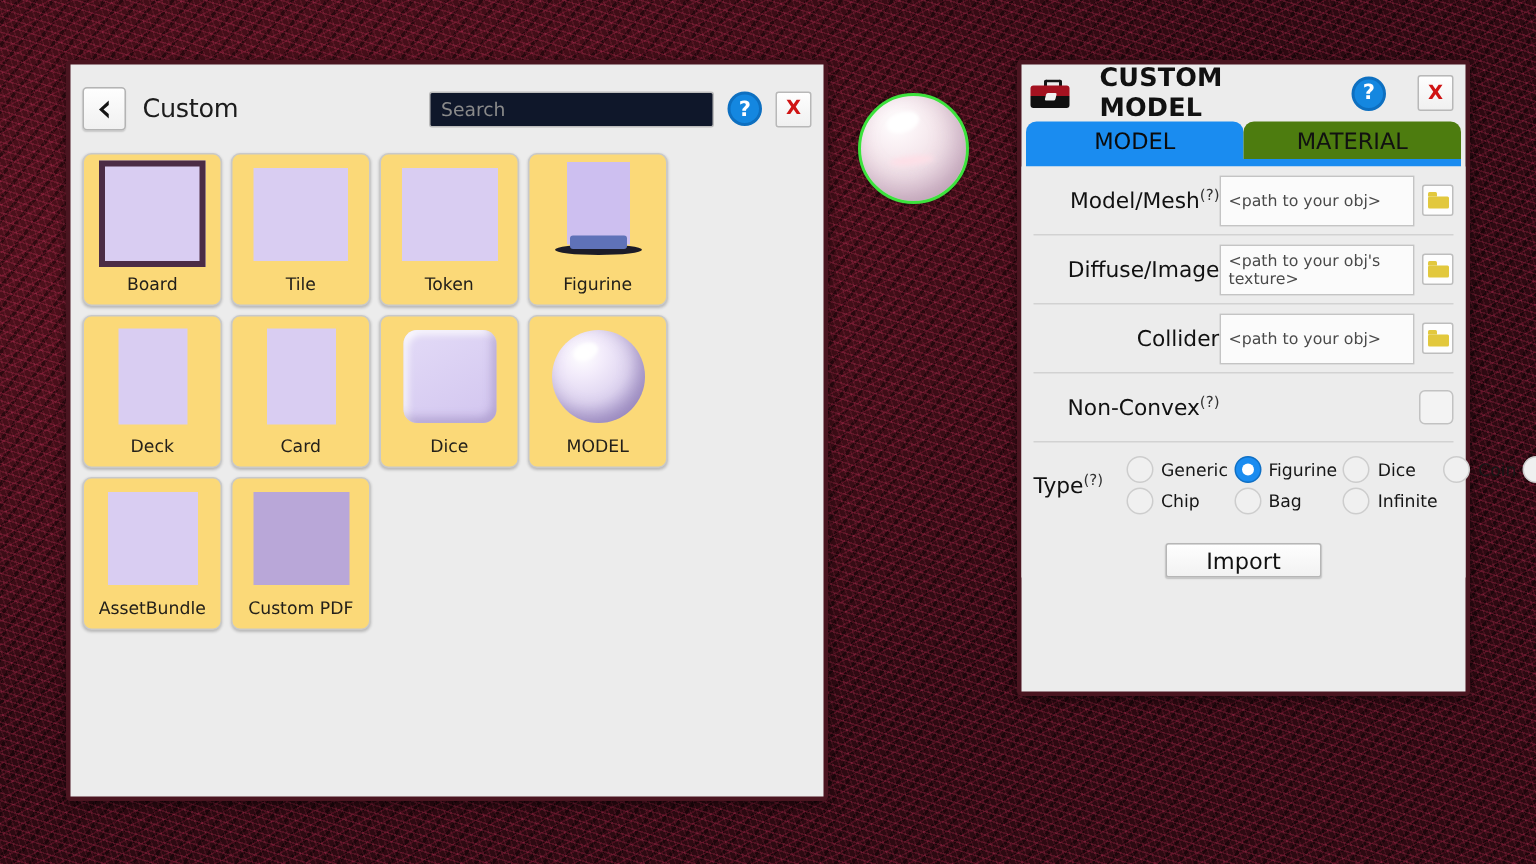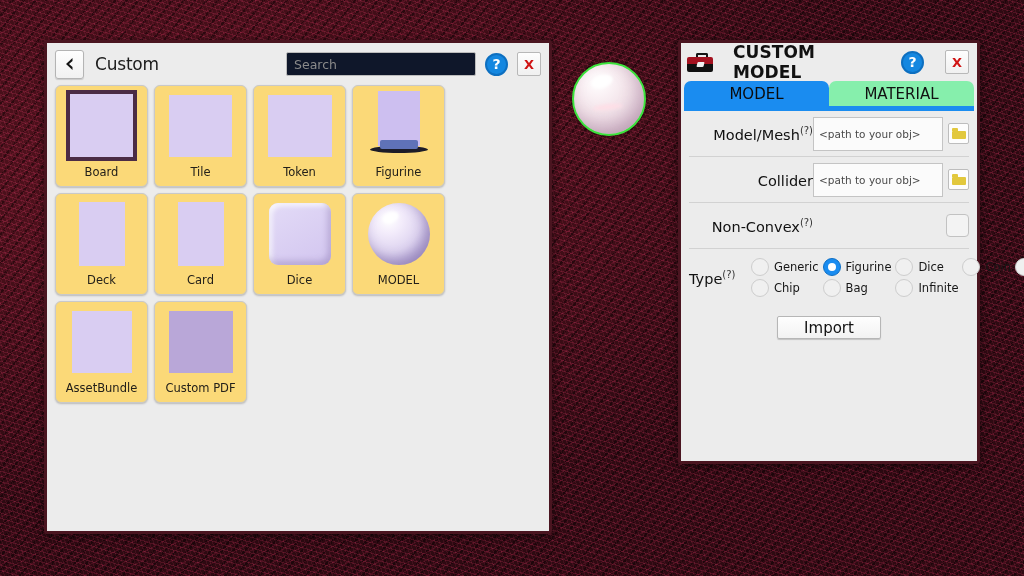--- a/index.html
+++ b/index.html
@@ -38,21 +38,21 @@
   }
 
   
   #custom-panel {
     left: 44px;
     top: 40px;
     width: 508px;
     height: 494px;
   }
   .cp-header {
-    height: 42px;
+    height: 59px;
     display: flex;
     align-items: center;
     padding: 0 8px;
     box-sizing: border-box;
   }
   .back-btn {
     width: 27px;
     height: 27px;
     background: linear-gradient(#fefefe, #f1f1f1);
     border: 1px solid #b4b4b4;
@@ -261,21 +261,21 @@
     display: flex;
     align-items: center;
     justify-content: center;
     font-size: 15px;
     border-radius: 7px 7px 0 0;
     cursor: pointer;
     box-sizing: border-box;
     font-family: "DejaVu Sans", sans-serif;
   }
   .tab.active { background: #1a8cf0; color: #0b0b0b; }
-  .tab.inactive { background: #86efac; color: #111; }
+  .tab.inactive { background: #4d7c0f; color: #111; }
   .tab-underline {
     height: 5px;
     background: #1a8cf0;
     margin: 0 3px;
   }
 
   .form-area {
     background: #ececec;
     padding: 0 8px;
   }
@@ -528,20 +528,32 @@
         </div>
         <div class="text-input">&lt;path to your obj&gt;</div>
         <div class="folder-btn">
           <span class="folder-glyph">
               <b></b>
               <i></i>
             </span>
         </div>
       </div>
 
+      <div class="form-row">
+        <div class="row-label">
+          <span>Diffuse/Image</span><span class="qmark"></span>
+        </div>
+        <div class="text-input">&lt;path to your obj's texture&gt;</div>
+        <div class="folder-btn">
+          <span class="folder-glyph">
+              <b></b>
+              <i></i>
+            </span>
+        </div>
+      </div>
 
 
       <div class="form-row">
         <div class="row-label">
           <span>Collider</span><span class="qmark"></span>
         </div>
         <div class="text-input">&lt;path to your obj&gt;</div>
         <div class="folder-btn">
           <span class="folder-glyph">
               <b></b>

